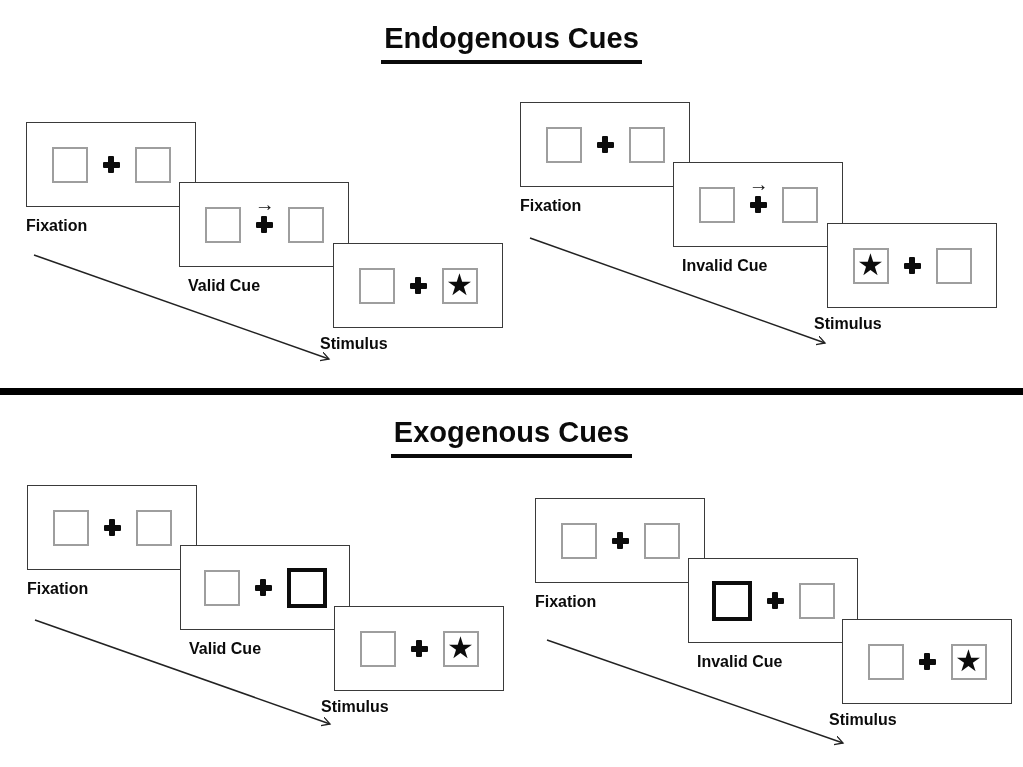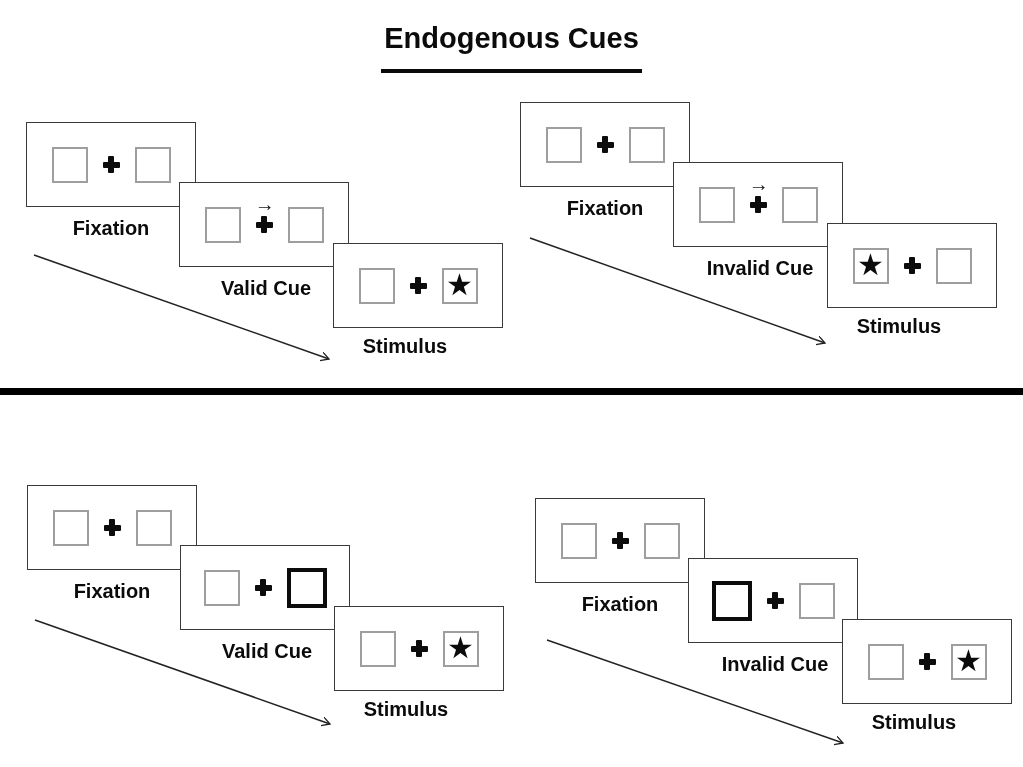--- a/index.html
+++ b/index.html
@@ -18,21 +18,21 @@
     width: 100%;
     text-align: center;
     font-size: 29px;
     font-weight: bold;
     letter-spacing: 0px;
     z-index: 3;
   }
   .section-title .title-text {
     display: inline-block;
     border-bottom: 4px solid #0a0a0a;
-    padding: 0 3px 14px 3px;
+    padding: 0 3px 5px 3px;
     line-height: 1.1;
   }
   .divider {
     position: absolute;
     left: 0;
     top: 388px;
     width: 100%;
     height: 7px;
     background: #000000;
     z-index: 3;
@@ -50,29 +50,29 @@
     justify-content: center;
     gap: 15px;
     z-index: 2;
   }
   .p1 { left: 0px;   top: 0px; }
   .p2 { left: 153px; top: 60px; }
   .p3 { left: 307px; top: 121px; }
   .plabel {
     position: absolute;
     width: 170px;
-    text-align: center;
-    font-size: 20px;
+    text-align: left;
+    font-size: 16px;
     font-weight: bold;
     line-height: 1.1;
     z-index: 1;
     white-space: nowrap;
   }
   .l1 { left: 0px;   top: 95px; }
-  .l2 { left: 155px; top: 155px; }
+  .l2 { left: 162px; top: 155px; }
   .l3 { left: 294px; top: 213px; }
   .sq {
     box-sizing: border-box;
     width: 36px; height: 36px;
     background: #ffffff;
     border: 2px solid #9e9e9e;
     display: flex; align-items: center; justify-content: center;
     flex: 0 0 auto;
   }
   .sq.thick {
@@ -179,20 +179,23 @@
       <span class="mid">
           <span class="cross"></span>
         </span>
       <span class="sq"></span>
     </div>
     <div class="plabel l3">Stimulus</div>
   </div>
 
   <div class="divider"></div>
 
+  <div class="section-title" style="top:416px">
+    <span class="title-text">Exogenous Cues</span>
+  </div>
 
   <div class="seq" style="left:27px; top:485px">
     <svg class="flow" width="340" height="130" viewBox="0 0 340 130">
       <defs>
         <marker id="ah3" markerWidth="12" markerHeight="12" refX="8" refY="4.5" orient="auto" markerUnits="userSpaceOnUse">
           <path d="M0,0 L8,4.5 L0,9" fill="none" stroke="#222222" stroke-width="1.3"></path>
         </marker>
       </defs>
       <line x1="8" y1="10" x2="303" y2="114" stroke="#222222" stroke-width="1.5" marker-end="url(#ah3)"></line>
     </svg>

